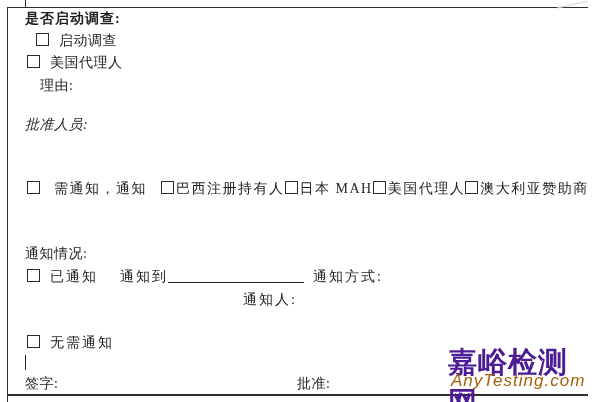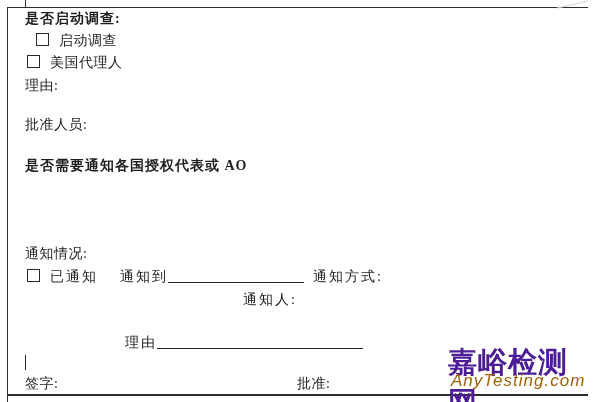--- a/index.html
+++ b/index.html
@@ -96,42 +96,44 @@
   <div class="row bold" style="left:25px;top:11px;">是否启动调查:</div>
 
   <div class="row" style="left:36px;top:33px;">
     <span class="cb gap10"></span><span>启动调查</span>
   </div>
 
   <div class="row" style="left:27px;top:55px;">
     <span class="cb gap10"></span><span>美国代理人</span>
   </div>
 
-  <div class="row" style="left:25px;top:78px;">理由:</div>
+  <div class="row" style="left:40px;top:78px;">理由:</div>
 
-  <div class="row" style="left:25px;top:117px;">批准人员:</div>
+  <div class="row" style="left:25px;top:117px;font-style:italic;">批准人员:</div>
 
-  <div class="row bold" style="left:25px;top:158px;">是否需要通知各国授权代表或 AO</div>
 
+  <div class="row sp15" style="left:27px;top:181px;">
+    <span class="cb gap14"></span><span class="gap14">需通知，通知</span><span class="cb gap2"></span><span>巴西注册持有人</span><span class="cb gap2"></span><span>日本 MAH</span><span class="cb gap2"></span><span>美国代理人</span><span class="cb gap2"></span><span>澳大利亚赞助商</span>
+  </div>
 
 
   <div class="row" style="left:25px;top:246px;">通知情况:</div>
 
   <div class="row sp" style="left:120px;top:269px;">
     <span>通知到</span><span class="blank" style="width:136px;"></span>
   </div>
   <div class="row sp" style="left:27px;top:269px;">
     <span class="cb gap10"></span><span>已通知</span>
   </div>
   <div class="row sp" style="left:313px;top:269px;">通知方式:</div>
 
   <div class="row sp" style="left:243px;top:292px;">通知人:</div>
 
-  <div class="row sp" style="left:125px;top:335px;">
-    <span>理由</span><span class="blank" style="width:206px;"></span>
+  <div class="row sp" style="left:27px;top:335px;">
+    <span class="cb gap10"></span><span>无需通知</span>
   </div>
 
   <div class="cursor"></div>
 
   <div class="row" style="left:25px;top:376px;">签字:</div>
   <div class="row" style="left:297px;top:376px;">批准:</div>
 
   <div class="wm-cn">嘉峪检测网</div>
   <div class="wm-en">AnyTesting.com</div>
 

